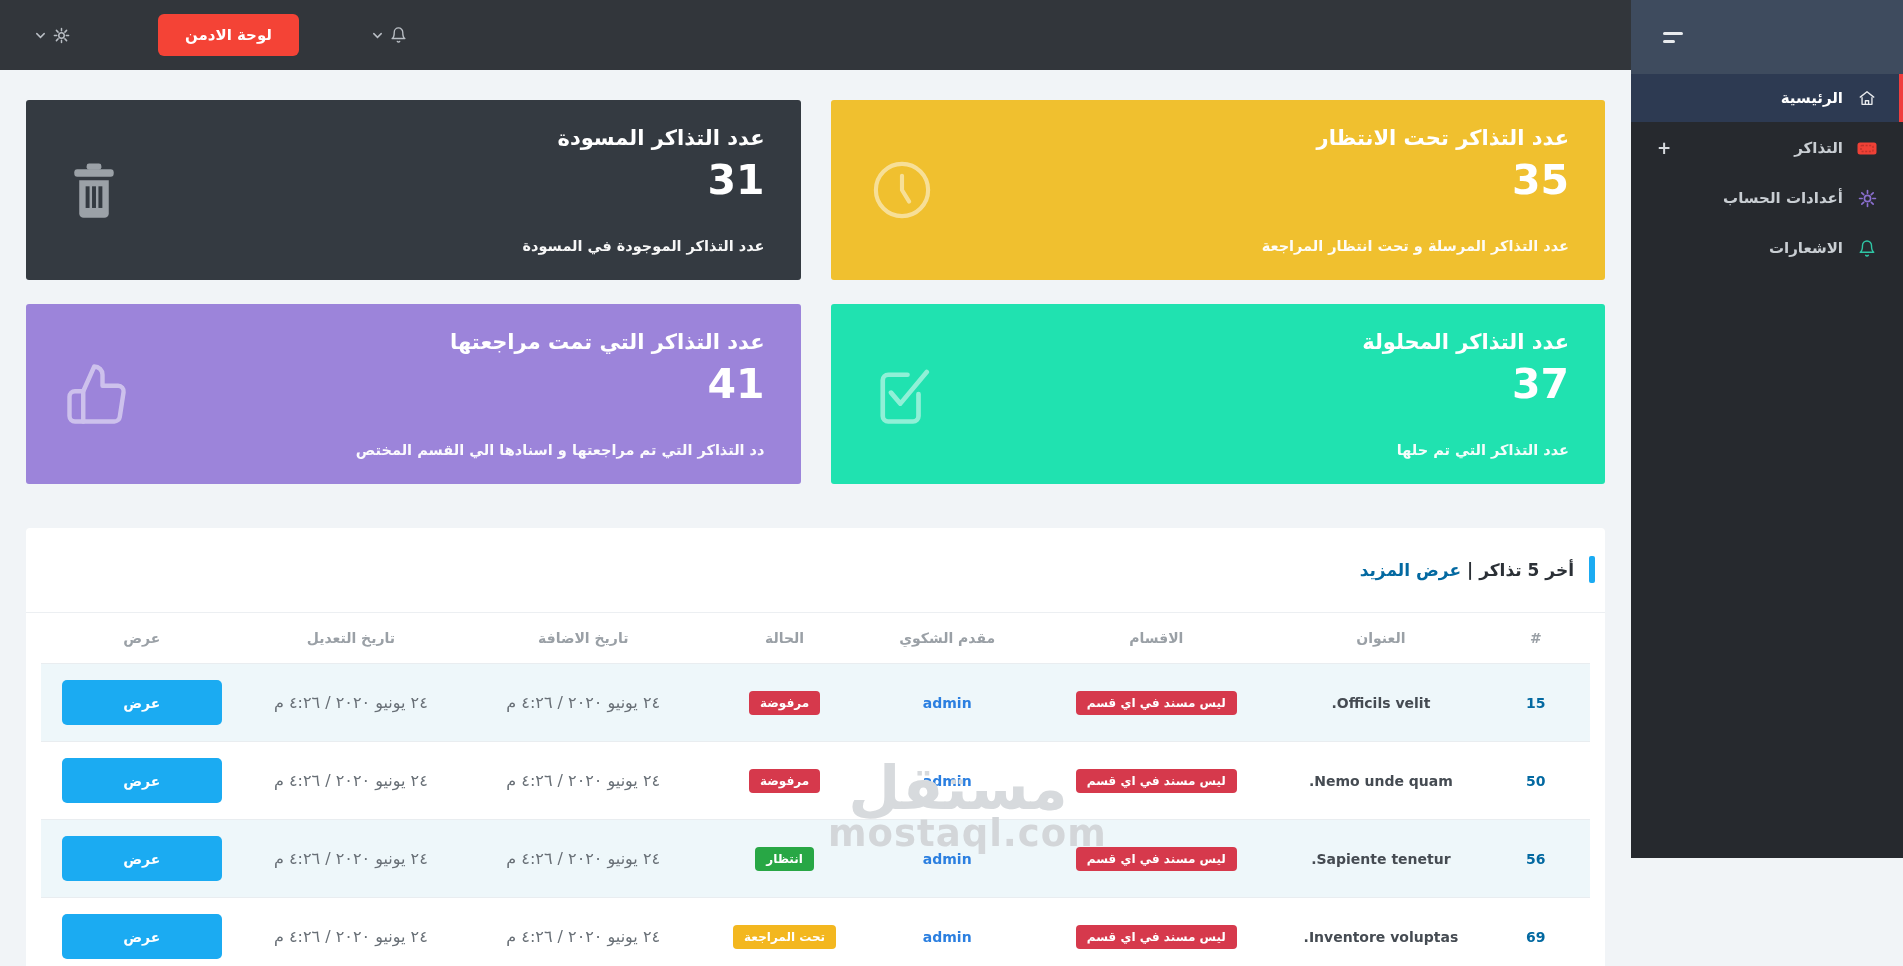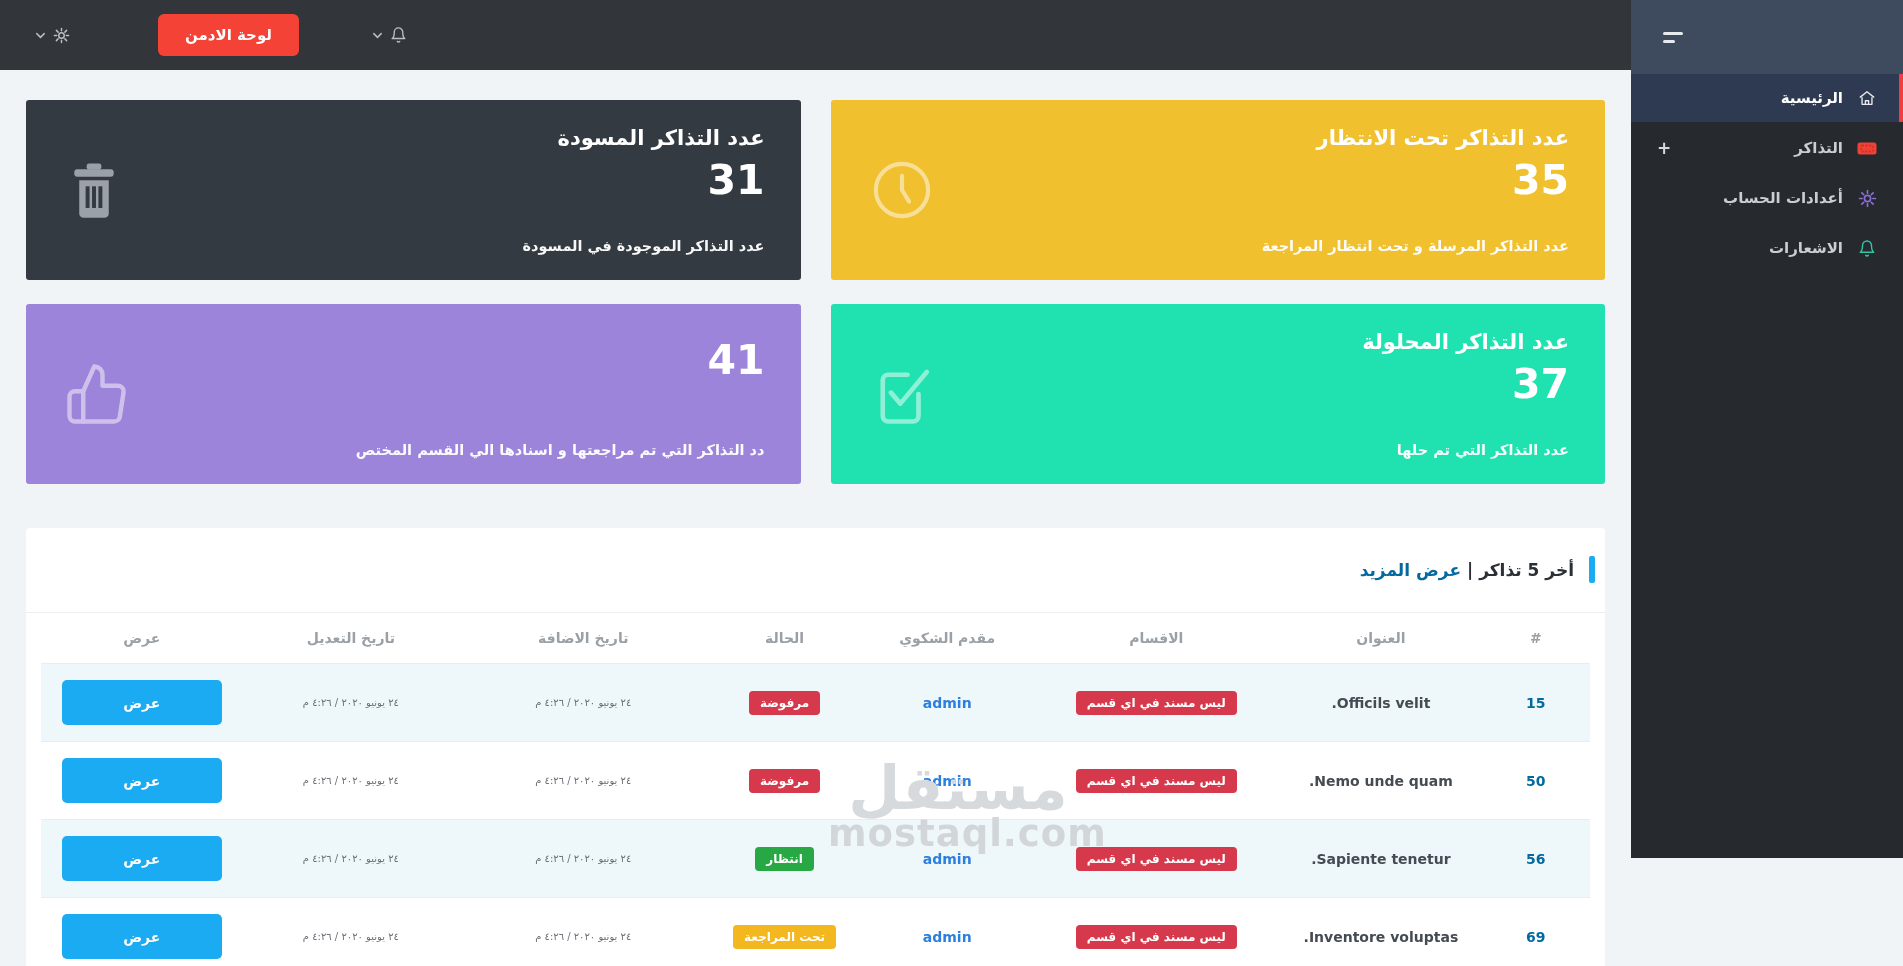--- a/index.html
+++ b/index.html
@@ -50,21 +50,21 @@
   .panel-title { font-size:17px; font-weight:bold; color:#2b3036; }
   .more-link { font-size:17px; font-weight:bold; color:#0369a1; text-decoration:none; margin-right:6px; }
   .panel-body { padding:0 15px; }
   table { width:100%; border-collapse:collapse; table-layout:fixed; direction:rtl; }
   thead th { color:#9aa0a6; font-size:14px; font-weight:bold; padding:17px 6px; text-align:center; }
   tbody td { text-align:center; vertical-align:middle; height:78px; font-size:14px; color:#565d64;
              border-top:1px solid #e9edf0; padding:4px 6px; }
   tbody tr:nth-child(odd) td { background:#eef7fa; }
   td.c-id { font-weight:bold; color:#0369a1; }
   td.c-title { font-weight:bold; color:#454b52; }
-  td.c-date { font-size:10px; color:#686f76;margin-top:27px; }
+  td.c-date { font-size:16px; color:#686f76;margin-top:27px; }
   .badge { display:inline-block; padding:5px 11px; border-radius:4px; color:#fff;
            font-size:12px; font-weight:bold; white-space:nowrap; }
   .admin-link { color:#2b7fe0; font-weight:bold; text-decoration:none; font-size:14px; }
   .view-btn { width:160px; height:45px; border:none; border-radius:5px; color:#fff;
               font-size:14px; font-weight:bold; cursor:pointer; font-family:inherit; }
 
   
   .watermark { position:absolute; top:758px; left:828px; width:260px; text-align:center;
                color:#d7dadd; z-index:6; pointer-events:none; direction:ltr; }
   .watermark .wm-ar { font-size:60px; font-weight:bold; line-height:1; }
@@ -192,20 +192,21 @@
       <div class="stat-sub">عدد التذاكر التي تم حلها</div>
       <span class="stat-icon">
         <svg width="66" height="70" viewBox="0 0 24 25" fill="none" stroke="#ffffff" stroke-width="1.7" stroke-linecap="round" stroke-linejoin="round">
           <path d="M18 12.5v8a2 2 0 0 1-2 2H7a2 2 0 0 1-2-2V7.5a2 2 0 0 1 2-2h7"></path>
           <path d="M8 12l3.4 4L21 4.5"></path>
         </svg>
       </span>
     </div>
 
     <div class="stat-card" style="background-color: rgb(156, 132, 218);">
+      <div class="stat-title">عدد التذاكر التي تمت مراجعتها</div>
       <div class="stat-value">41</div>
       <div class="stat-sub">دد التذاكر التي تم مراجعتها و اسنادها الي القسم المختص</div>
       <span class="stat-icon">
         <svg width="66" height="66" viewBox="0 0 24 24" fill="none" stroke="#ffffff" stroke-width="1.6" stroke-linecap="round" stroke-linejoin="round">
           <path d="M14 9V5a3 3 0 0 0-3-3l-4 9v11h11.28a2 2 0 0 0 2-1.7l1.38-9a2 2 0 0 0-2-2.3z"></path>
           <path d="M7 22H4a2 2 0 0 1-2-2v-7a2 2 0 0 1 2-2h3"></path>
         </svg>
       </span>
     </div>
   </div>

